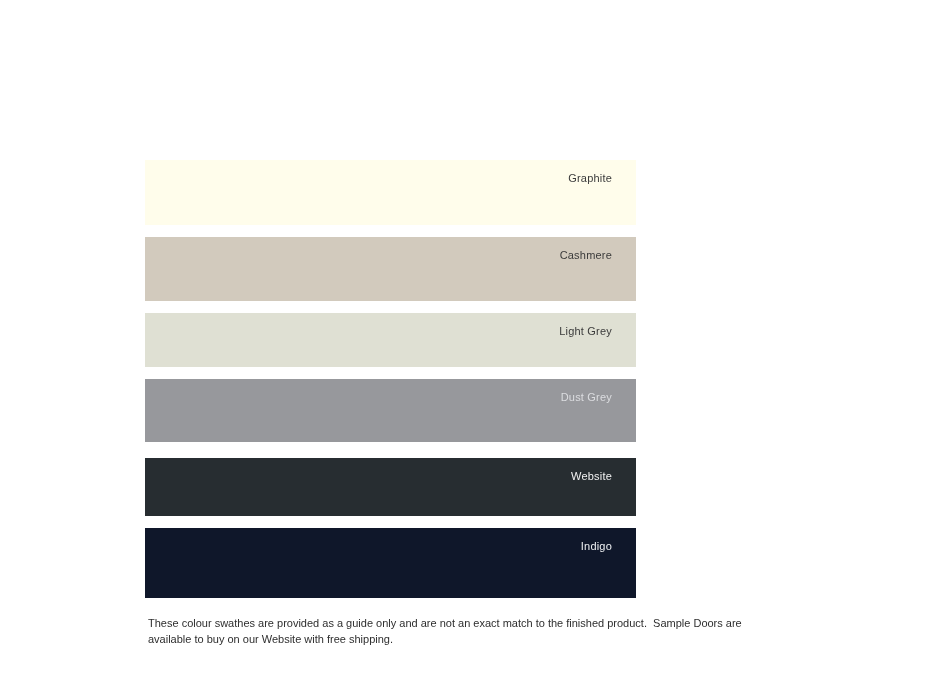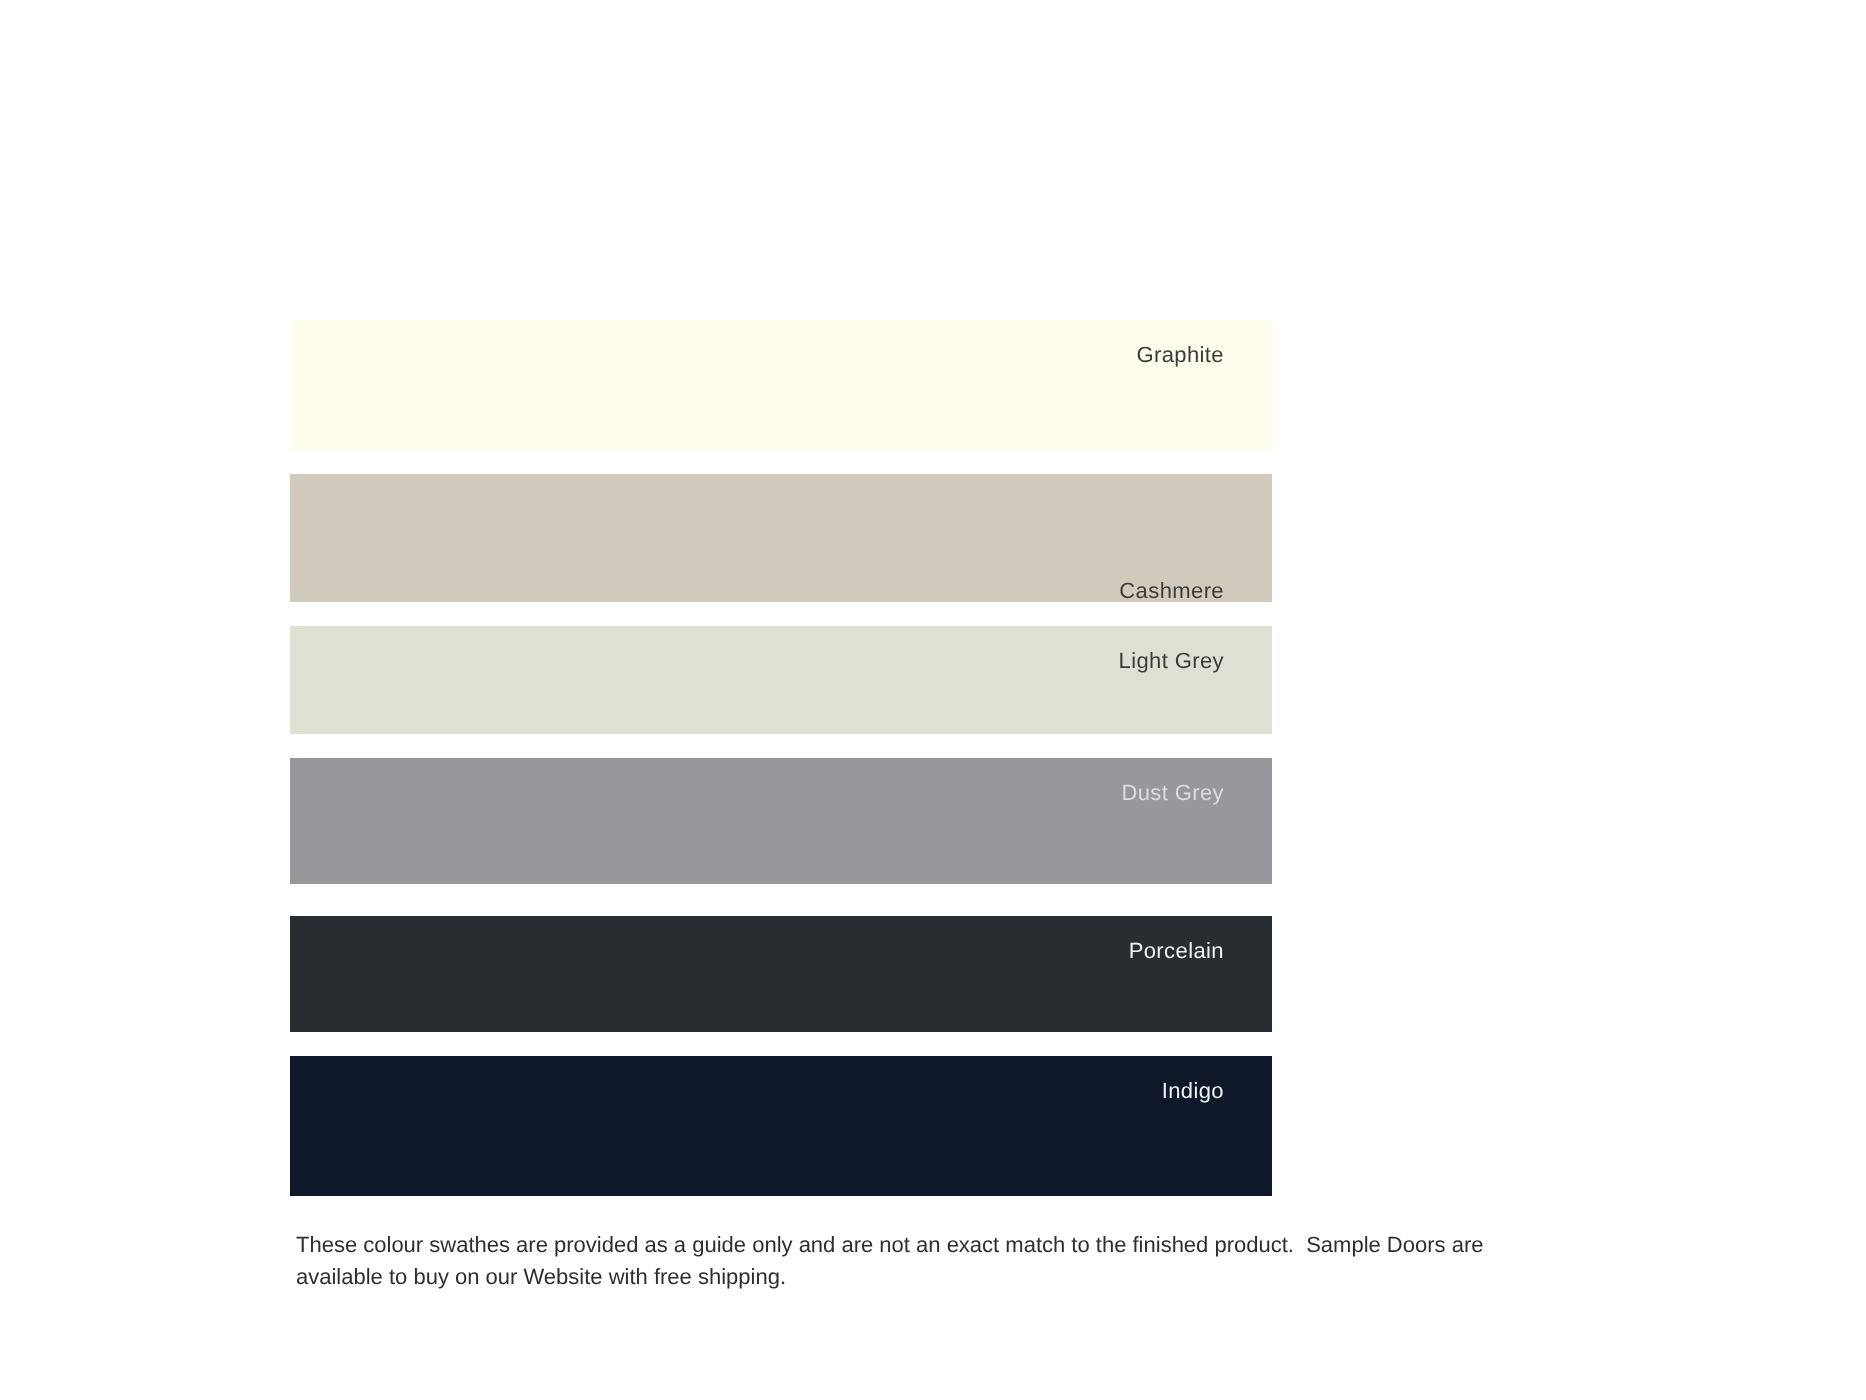--- a/index.html
+++ b/index.html
@@ -43,29 +43,29 @@
   }
 </style>
 </head>
 <body>
 
 <div class="swatch-stack" id="swatch-stack">
     <div class="swatch" style="background: rgb(255, 253, 235); height: 65px;">
       <span class="swatch-label" style="color: rgb(59, 59, 59);">Graphite</span>
     </div>
     <div class="swatch" style="background: rgb(210, 202, 189); height: 64px;">
-      <span class="swatch-label" style="color: rgb(59, 59, 59); margin-top: 41px;">Cashmere</span>
+      <span class="swatch-label" style="color: rgb(59, 59, 59);">Cashmere</span>
     </div>
     <div class="swatch" style="background: rgb(223, 224, 211); height: 54px;">
       <span class="swatch-label" style="color: rgb(59, 59, 59);">Light Grey</span>
     </div>
     <div class="swatch" style="background: rgb(151, 152, 156); height: 63px;">
       <span class="swatch-label" style="color: rgb(220, 221, 224);">Dust Grey</span>
     </div>
     <div class="swatch" style="background: rgb(39, 45, 49); height: 58px;">
-      <span class="swatch-label" style="color: rgb(242, 242, 242);">Porcelain</span>
+      <span class="swatch-label" style="color: rgb(242, 242, 242);">Website</span>
     </div>
     <div class="swatch" style="background: #0f172a; height: 70px;">
       <span class="swatch-label" style="color: rgb(238, 240, 242);">Indigo</span>
     </div>
   </div>
 
 <p class="disclaimer">These colour swathes are provided as a guide only and are not an exact match to the finished product.  Sample Doors are available to buy on our Website with free shipping.</p>
 
 </body></html>

